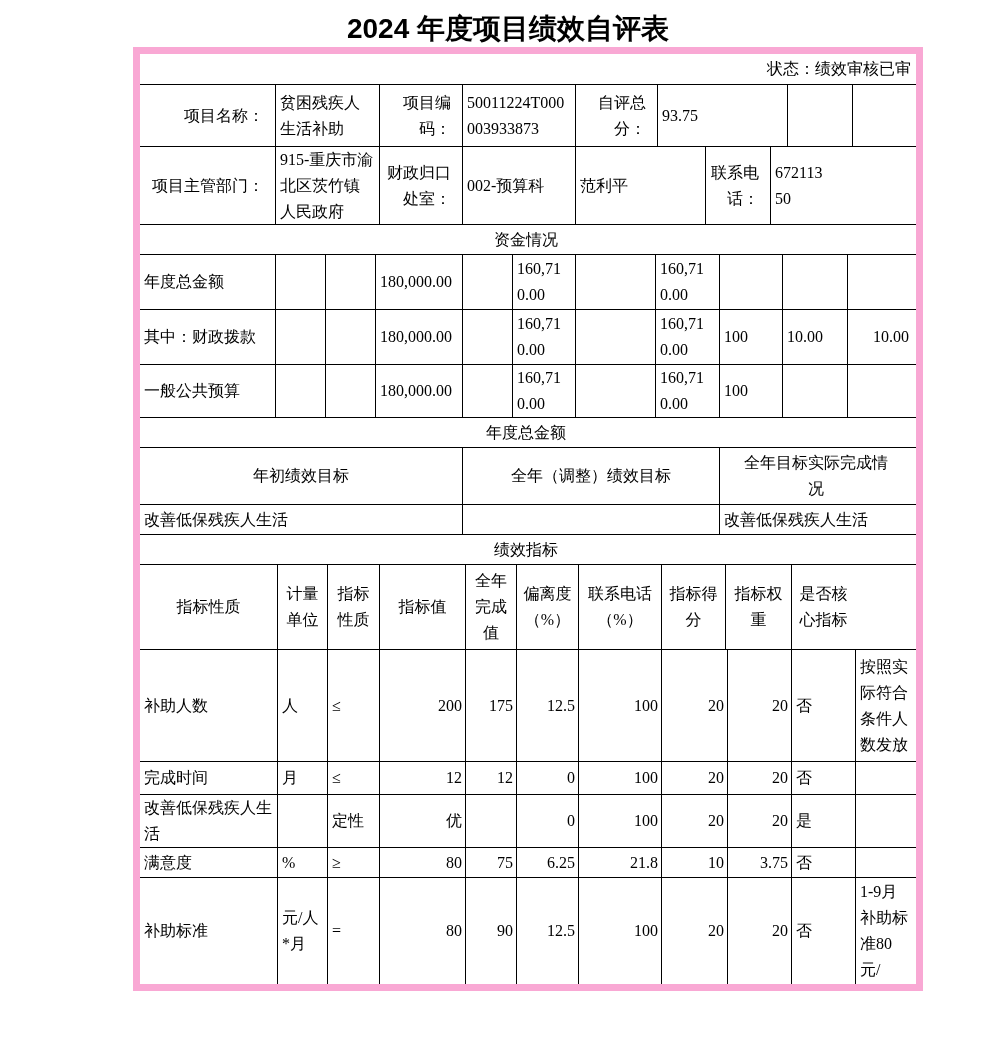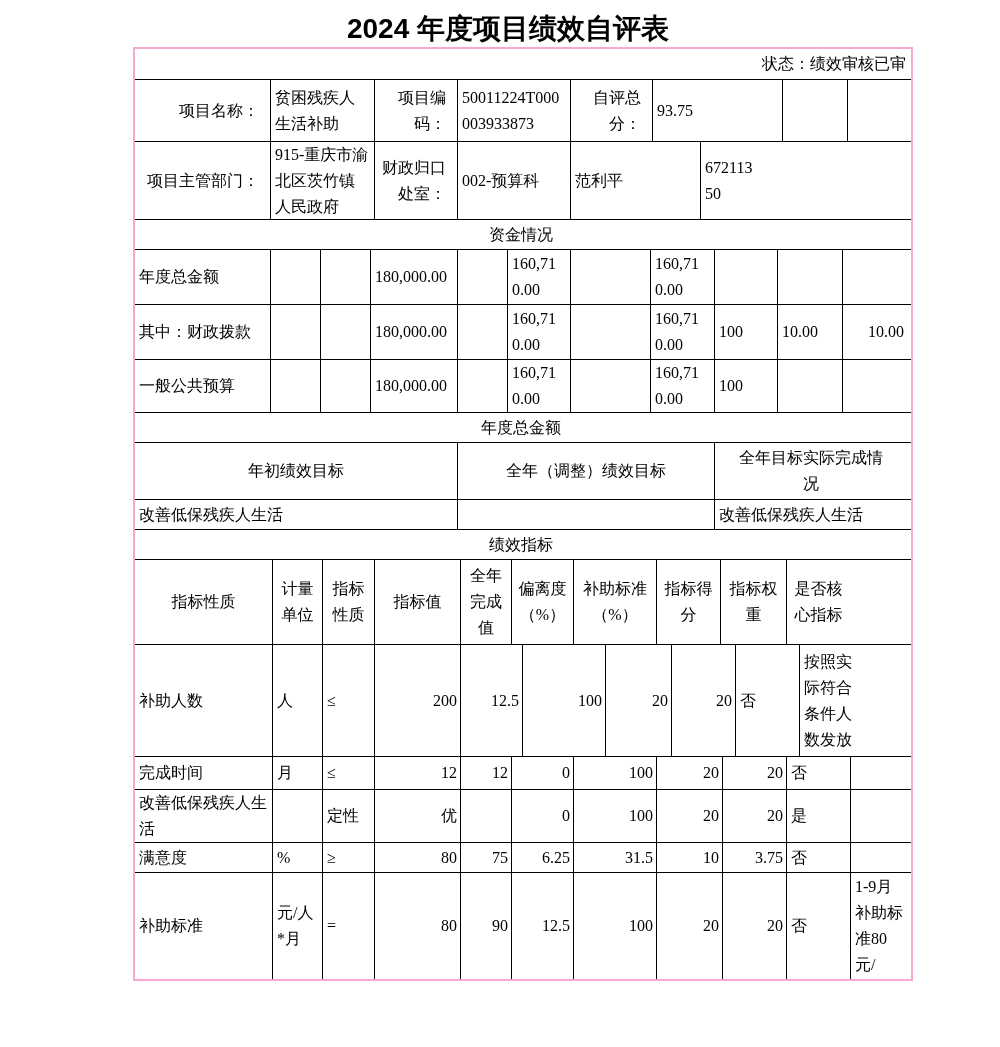--- a/index.html
+++ b/index.html
@@ -9,21 +9,21 @@
     color:#000;
   }
   .page{position:relative;width:1000px;height:1047px;overflow:hidden;}
   .title{
     position:absolute;top:2px;left:0;width:1000px;
     text-align:center;font-size:28px;font-weight:bold;margin:8px;
     font-family:Liberation Sans, sans-serif;
   }
   .tbl{
     position:absolute;left:133px;top:47px;width:776px;
-    border:2px solid #f9a8d4;background:#fff;
+    border:7px solid #f9a8d4;background:#fff;
     font-size:16px;line-height:26px;
   }
   .r{display:flex;box-sizing:border-box;align-items:stretch;}
   .r + .r{border-top:1px solid #000;}
   .c{
     box-sizing:border-box;flex:0 0 auto;
     display:flex;align-items:center;
     padding:1px 4px;overflow:hidden;
   }
   .c + .c{border-left:1px solid #000;}
@@ -80,20 +80,21 @@
       <div class="c ci7"></div>
       <div class="c ci8"></div>
     </div>
 
     <div class="r h78">
       <div class="c ci1 lab">项目主管部门：</div>
       <div class="c ci2 val brk">915-重庆市渝北区茨竹镇人民政府</div>
       <div class="c ci3 lab">财政归口处室：</div>
       <div class="c ci4 val">002-预算科</div>
       <div class="c ci6 val">范利平</div>
+      <div class="c ci7 lab">联系电话：</div>
       <div class="c ci8 val brk">67211350</div>
     </div>
 
     <div class="r h30">
       <div class="c band-c">资金情况</div>
     </div>
 
 
     <div class="r h55">
       <div class="c fd1 val">年度总金额</div>
@@ -157,31 +158,32 @@
       <div class="c band-c">绩效指标</div>
     </div>
 
     <div class="r h85">
       <div class="c ic1 ctr">指标性质</div>
       <div class="c ic2 ctr">计量单位</div>
       <div class="c ic3 ctr">指标性质</div>
       <div class="c ic4 ctr">指标值</div>
       <div class="c ic5 ctr">全年完成值</div>
       <div class="c ic6 ctr">偏离度（%）</div>
-      <div class="c ic7 ctr">补助标准（%）</div>
+      <div class="c ic7 ctr">联系电话（%）</div>
       <div class="c ic9 ctr">指标得分</div>
       <div class="c ic8 ctr">指标权重</div>
       <div class="c ic10 ctr">是否核心指标</div>
     </div>
 
     <div class="r h112">
       <div class="c ic1 val">补助人数</div>
       <div class="c ic2 val">人</div>
       <div class="c ic3 val">≤</div>
       <div class="c ic4 num">200</div>
+      <div class="c ic5 num">175</div>
       <div class="c ic6 num">12.5</div>
       <div class="c ic7 num">100</div>
       <div class="c ic8 num">20</div>
       <div class="c ic9 num">20</div>
       <div class="c ic10 val">否</div>
       <div class="c ic11 val brk">按照实际符合条件人数发放</div>
     </div>
 
     <div class="r h33">
       <div class="c ic1 val">完成时间</div>
@@ -211,21 +213,21 @@
       <div class="c ic11 val brk"></div>
     </div>
 
     <div class="r h30">
       <div class="c ic1 val">满意度</div>
       <div class="c ic2 val">%</div>
       <div class="c ic3 val">≥</div>
       <div class="c ic4 num">80</div>
       <div class="c ic5 num">75</div>
       <div class="c ic6 num">6.25</div>
-      <div class="c ic7 num">31.5</div>
+      <div class="c ic7 num">21.8</div>
       <div class="c ic8 num">10</div>
       <div class="c ic9 num">3.75</div>
       <div class="c ic10 val">否</div>
       <div class="c ic11 val brk"></div>
     </div>
 
     <div class="r h107">
       <div class="c ic1 val">补助标准</div>
       <div class="c ic2 val brk">元/人*月</div>
       <div class="c ic3 val">=</div>

